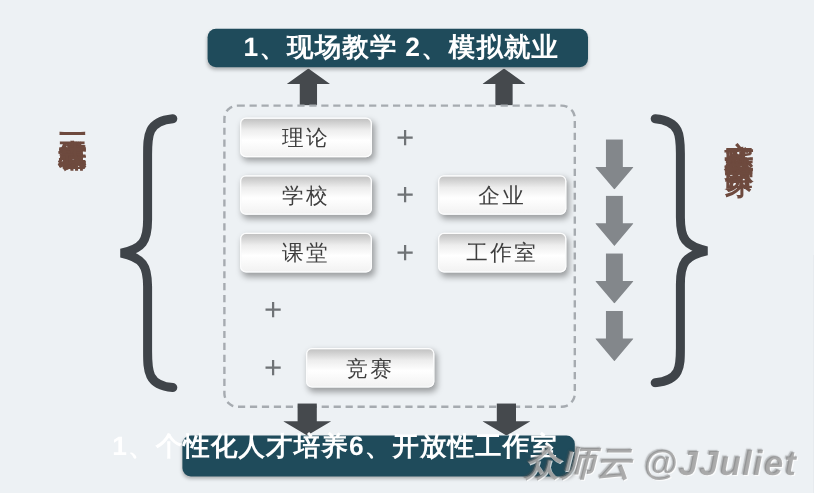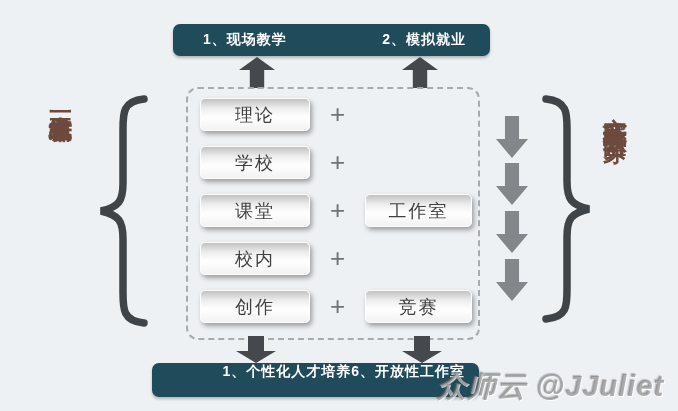--- a/index.html
+++ b/index.html
@@ -13,21 +13,21 @@
     background:var(--background,#edf1f4);
     overflow:hidden;
   }
   
   .dark-bar{
     position:absolute;
     background:var(--bar_bg,#1f4b5b);
     border-radius:7px;
     color:var(--bar_text,#fff);
     font-weight:bold;
-    font-size:14px;
+    font-size:22px;
     display:flex;
     align-items:center;
     justify-content:space-between;
     box-shadow:0 2px 3px rgba(0,0,0,0.25);
     letter-spacing:1px;
     white-space:nowrap;
   }
   #top-bar{left:173px;top:24px;width:317px;height:32px;padding:0 24px 0 30px;box-sizing:border-box;}
   #bottom-bar{left:152px;top:363px;width:327px;height:34px;padding:0 14px 16px 18px;box-sizing:border-box;justify-content:flex-end;}
   
@@ -127,32 +127,31 @@
   <div id="up-arrow-2" class="arrow up"></div>
 
   <div id="pair-container">
     <div class="pair-row">
       <div class="pbox">理论</div>
       <div class="plus">+</div>
     </div>
     <div class="pair-row">
       <div class="pbox">学校</div>
       <div class="plus">+</div>
+      <div class="pbox right">企业</div>
     </div>
     <div class="pair-row">
       <div class="pbox">课堂</div>
       <div class="plus">+</div>
       <div class="pbox right">工作室</div>
     </div>
     <div class="pair-row">
-      <div class="pbox">校内</div>
       <div class="plus">+</div>
     </div>
     <div class="pair-row">
-      <div class="pbox">创作</div>
       <div class="plus">+</div>
       <div class="pbox right">竞赛</div>
     </div>
   </div>
 
   <div id="down-arrow-1" class="arrow down"></div>
   <div id="down-arrow-2" class="arrow down"></div>
 
   <div id="flow-arrow-1" class="arrow down mid"></div>
   <div id="flow-arrow-2" class="arrow down mid"></div>

